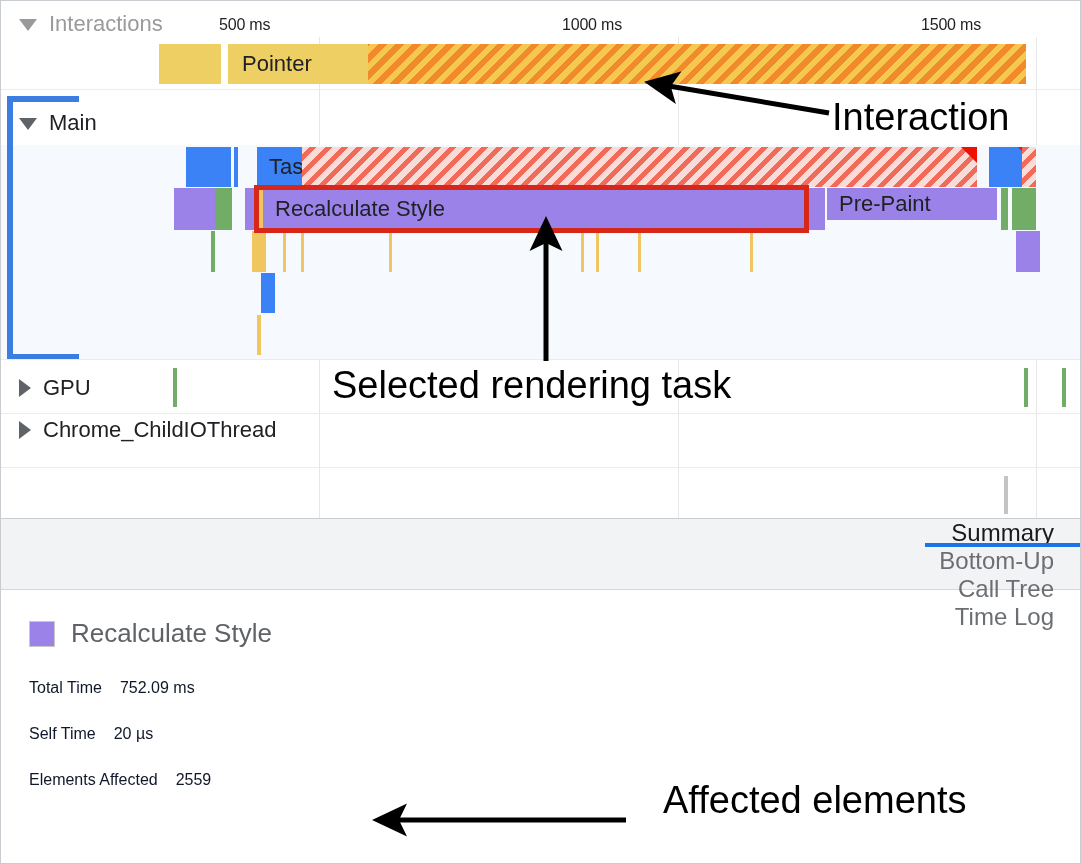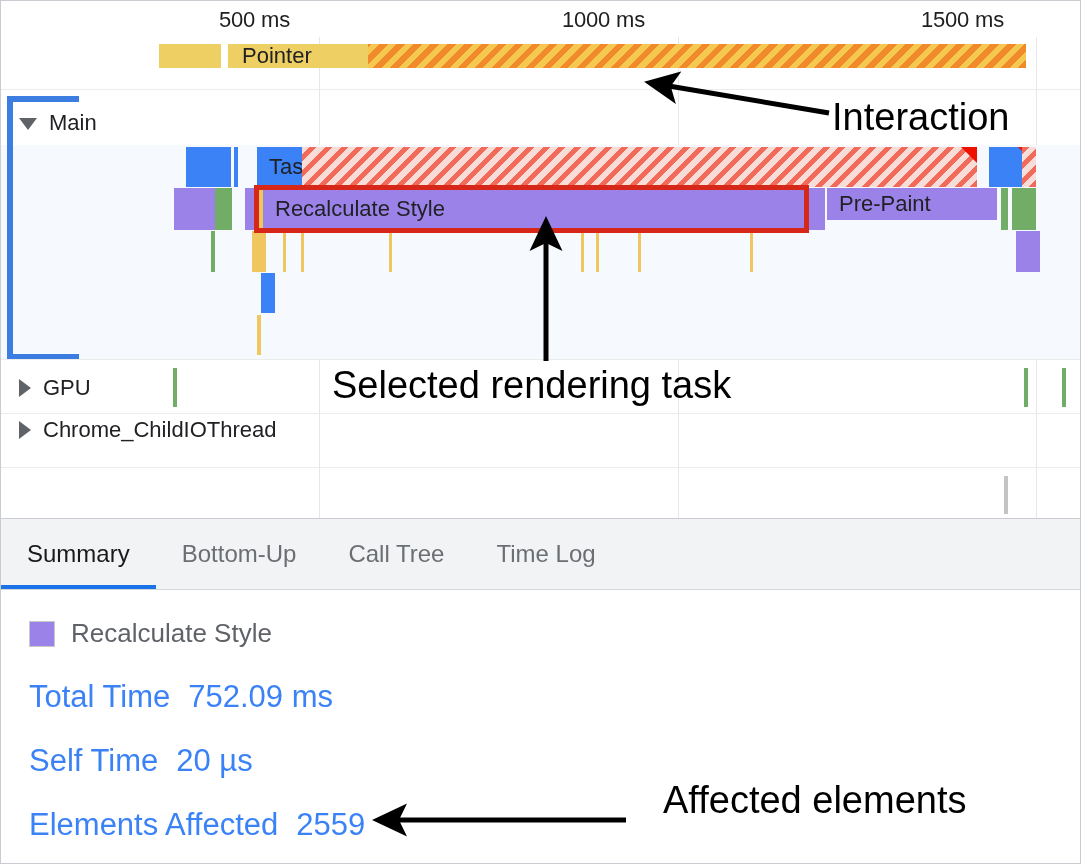--- a/index.html
+++ b/index.html
@@ -25,22 +25,22 @@
     position:absolute;left:0;top:0;width:1079px;height:517px;
     background:#ffffff;overflow:hidden;
   }
 
   
   .gridline{position:absolute;top:0;width:1px;background:#e6e6e6;}
 
   
   #ruler{position:absolute;left:0;top:0;width:100%;height:36px;background:#fff;}
   .tick-label{
-    position:absolute;top:6px;
-    font-size:22px;color:#1f1f1f;
+    position:absolute;top:15px;
+    font-size:16px;color:#1f1f1f;
     letter-spacing:-0.2px;
     white-space:nowrap;
   }
 
   
   .track-head{
     position:absolute;left:0;
     display:flex;align-items:center;
     padding-left:18px;
     box-sizing:border-box;
@@ -62,21 +62,21 @@
     border-bottom:9px solid transparent;
     border-left:12px solid #5f6368;
   }
   .tname{color:#202124;}
   .tname.muted{color:#9a9a9a;}
 
   .row-sep{position:absolute;left:0;right:0;height:1px;background:#ececec;}
 
   
   #inter-lane{position:absolute;left:0;top:43px;height:40px;right:0;}
-  .ibar{position:absolute;top:0;height:24px;box-sizing:border-box;}
+  .ibar{position:absolute;top:0;height:40px;box-sizing:border-box;}
   .ibar-plain{background:#eecf63;}
   .ibar-label{
     color:#202124;font-size:22px;
     display:flex;align-items:center;padding-left:14px;height:100%;
     box-sizing:border-box;
   }
   .ibar-hatch{
     background:
       repeating-linear-gradient(-45deg,
         #f08a2a 0px,#f08a2a 6px,
@@ -131,21 +131,21 @@
   }
 
   
   #details{
     position:absolute;left:0;top:517px;width:1079px;height:345px;
     background:#ffffff;border-top:1px solid #c9ccd1;box-sizing:border-box;
   }
   #tabbar{
     position:relative;height:70px;background:#f2f3f4;
     border-bottom:1px solid #d4d6d9;
-    display:flex;align-items:flex-end;
+    display:flex;align-items:flex-end;flex-direction:column;
   }
   .tab{
     position:relative;
     height:100%;
     display:flex;align-items:center;
     padding:0 26px;
     font-size:24px;color:#6b6f73;
     cursor:default;
     box-sizing:border-box;
   }
@@ -153,21 +153,21 @@
   .tab.active:after{
     content:"";position:absolute;left:0;right:0;bottom:0;height:4px;background:#1a73e8;
   }
   #summary-body{padding:28px 0 0 28px;}
   .sum-title{display:flex;align-items:center;margin-bottom:30px;}
   .swatch{
     width:26px;height:26px;background:#9b82e8;border:1px solid #c9c9c9;
     box-sizing:border-box;margin-right:16px;flex:none;
   }
   .sum-title-text{font-size:26px;color:#5f6368;}
-  .sum-row{display:flex;align-items:center;margin-bottom:28px;font-size:31px;color:#3b82f6;}
+  .sum-row{display:flex;align-items:center;margin-bottom:28px;font-size:16px;color:#0f172a;}
   .sum-key{margin-right:18px;}
   .sum-val{}
 
   
   .anno-text{
     position:absolute;
     font-size:38px;color:#000;
     white-space:nowrap;
   }
   .anno-svg{position:absolute;left:0;top:0;pointer-events:none;overflow:visible;}
@@ -182,20 +182,24 @@
     <div class="gridline abs" style="left:318px;height:517px;"></div>
     <div class="gridline abs" style="left:677px;height:517px;"></div>
     <div class="gridline abs" style="left:1035px;height:517px;"></div>
 
     <div id="ruler">
       <div class="tick-label nosel" style="left:218px;">500 ms</div>
       <div class="tick-label nosel" style="left:561px;">1000 ms</div>
       <div class="tick-label nosel" style="left:920px;">1500 ms</div>
     </div>
 
+    <div class="track-head nosel" style="top:8px;height:30px;">
+      <span class="tri tri-down"></span>
+      <span class="tname muted">Interactions</span>
+    </div>
 
     <div id="inter-lane">
       <div class="ibar ibar-plain" style="left:158px;width:62px;"></div>
       <div class="ibar ibar-plain" style="left:227px;width:140px;">
         <div class="ibar-label nosel">Pointer</div>
       </div>
       <div class="ibar ibar-hatch" style="left:367px;width:658px;"></div>
     </div>
 
     <div class="row-sep" style="top:88px;"></div>

